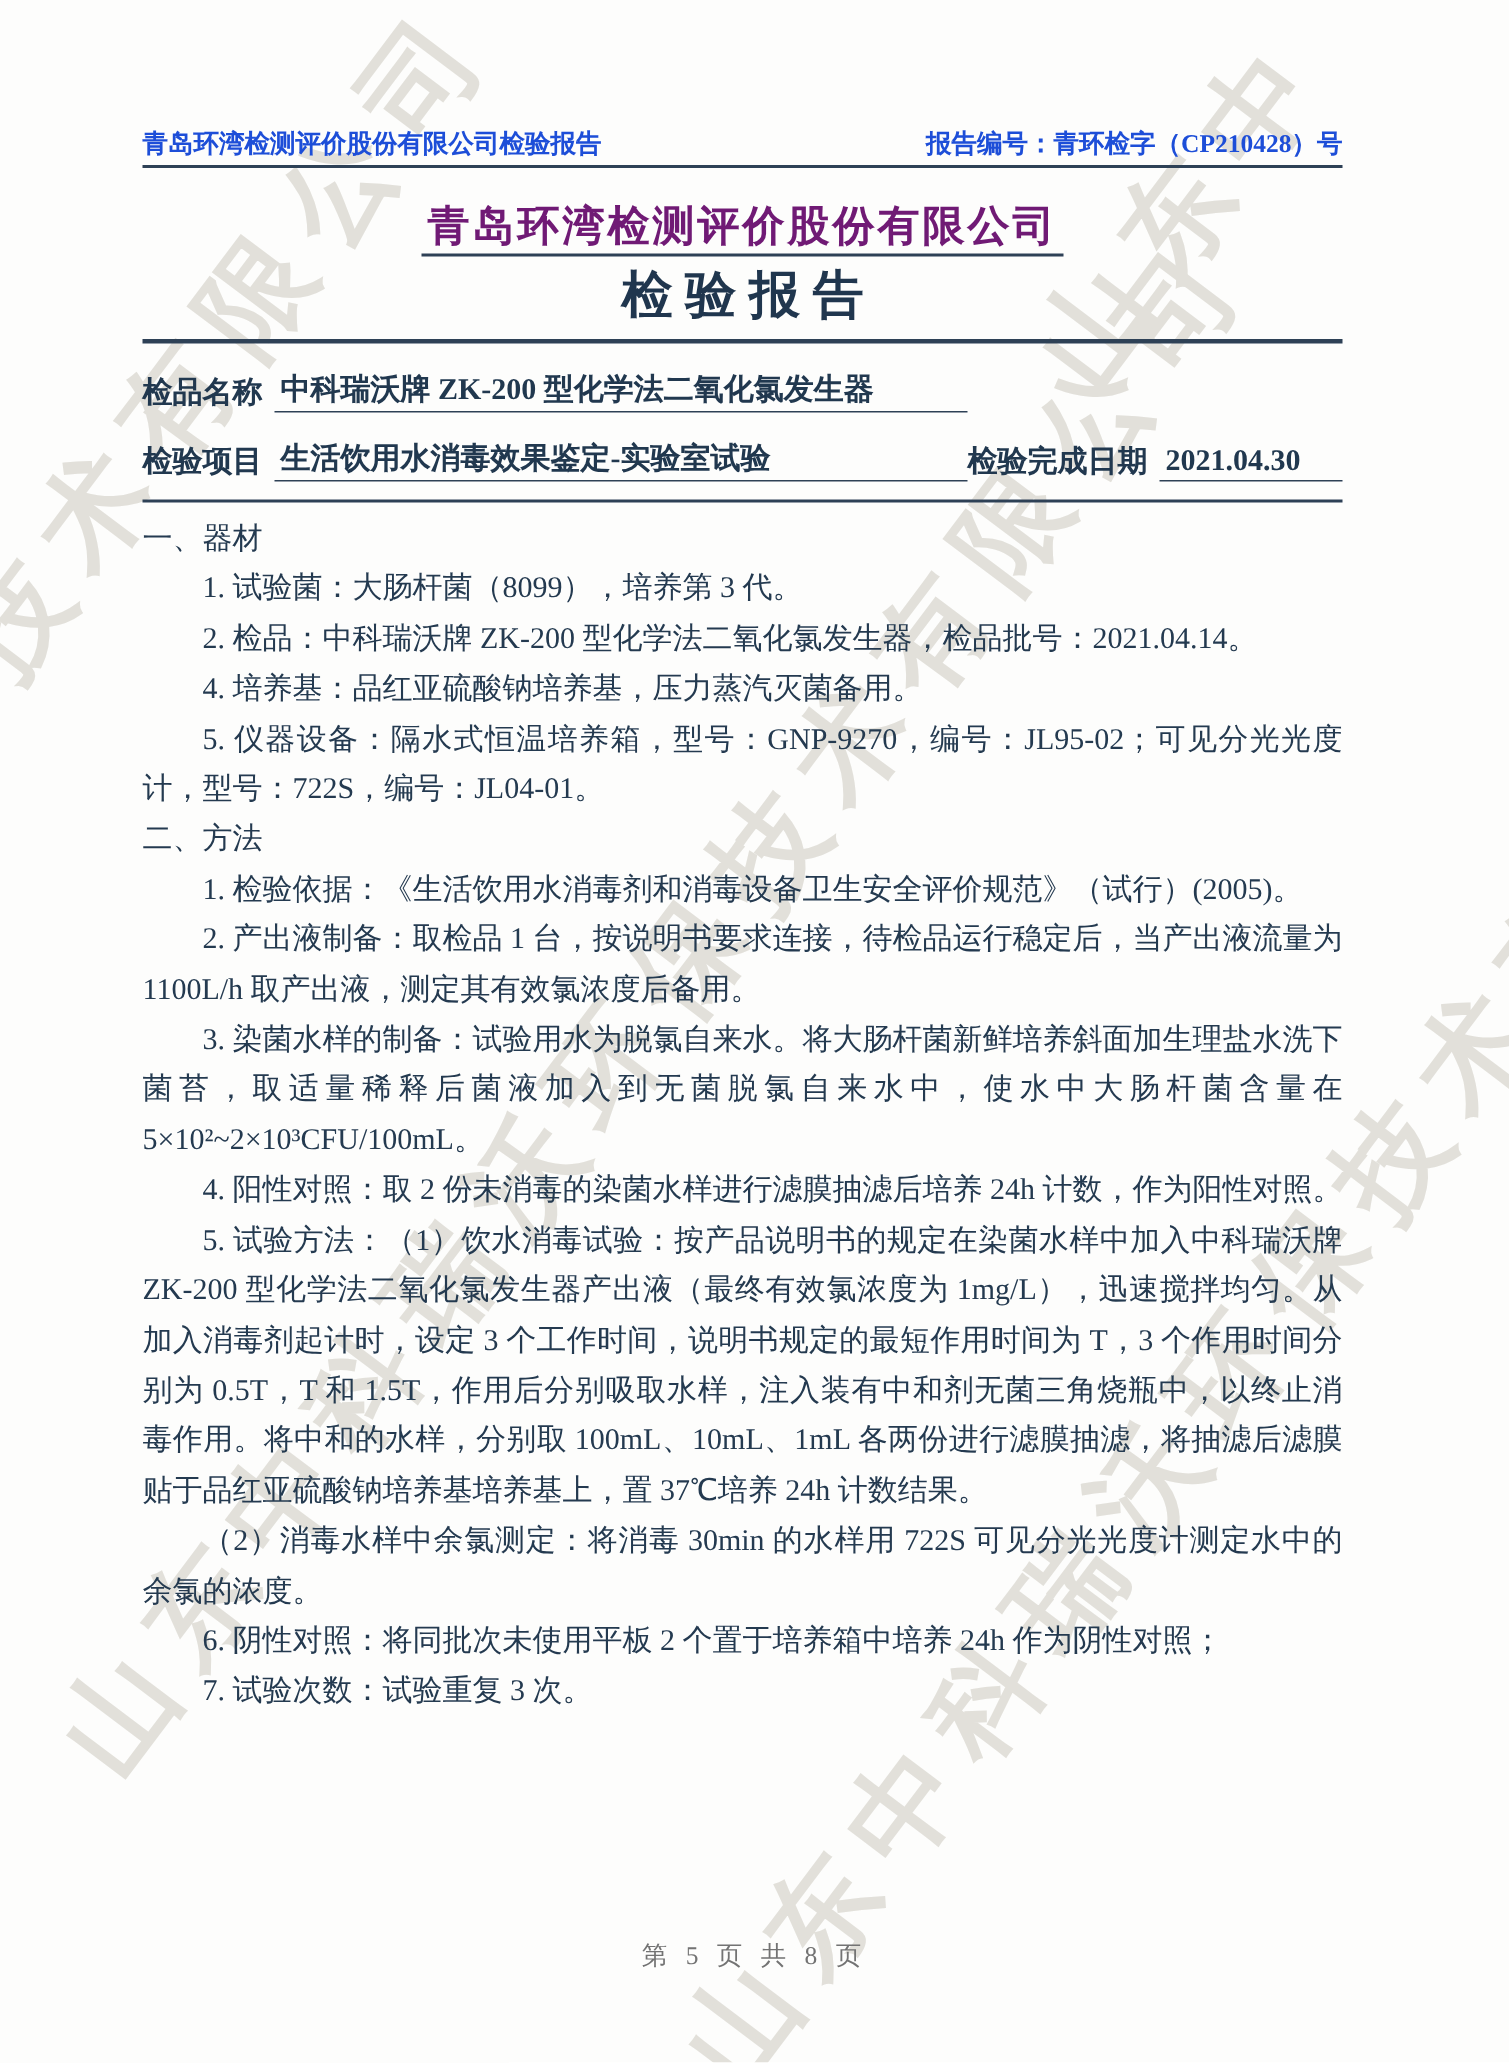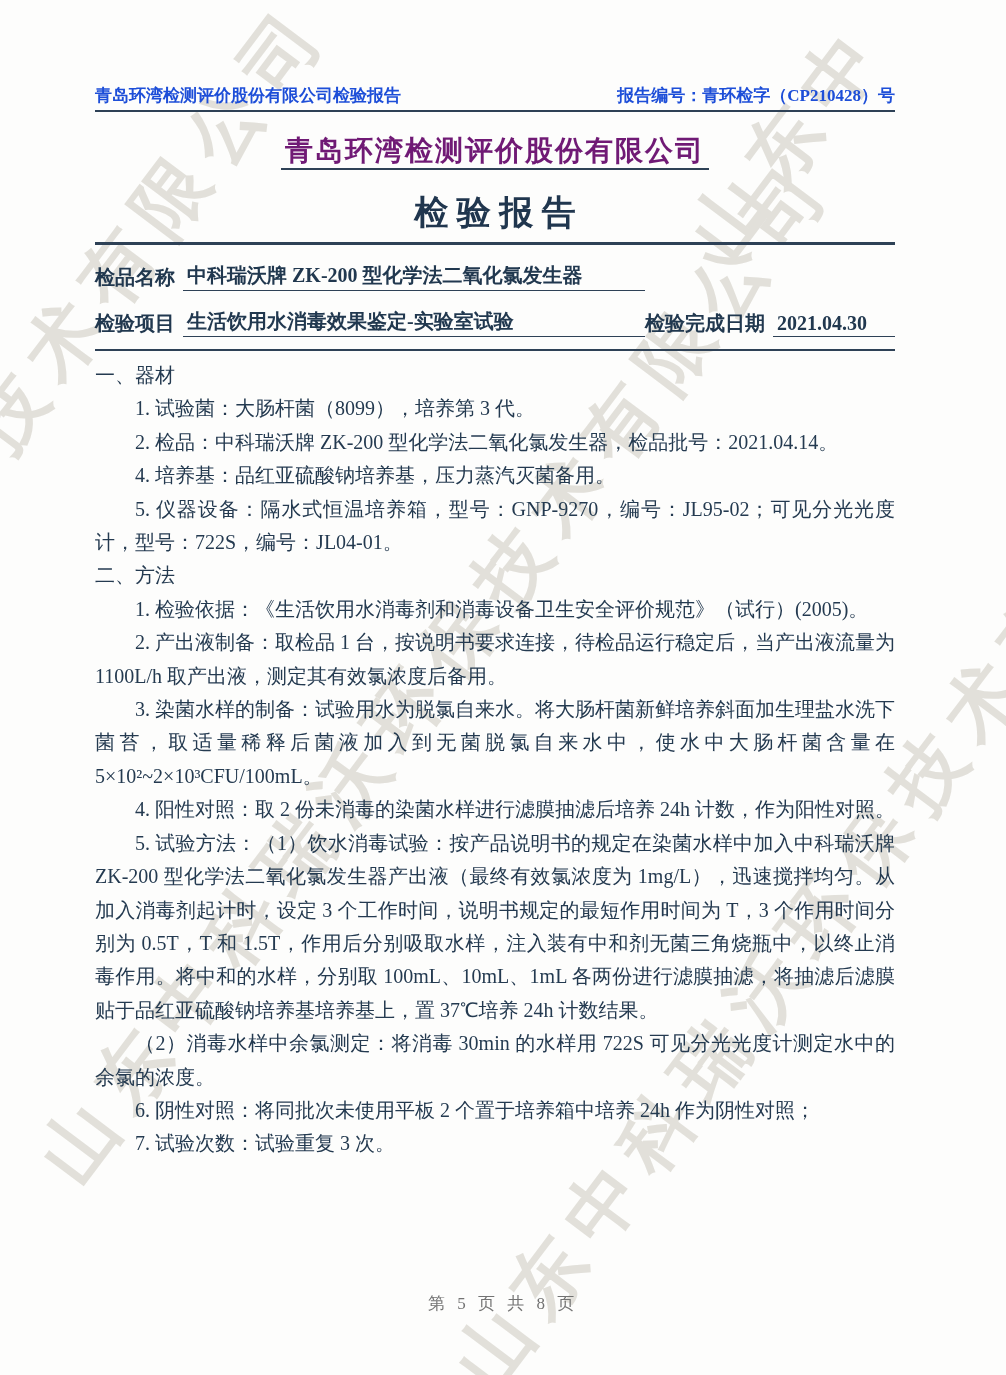--- a/index.html
+++ b/index.html
@@ -40,21 +40,21 @@
     font-size:17px;font-weight:700;color:#1d4ed8;
     border-bottom:2px solid #2e4156;
     padding-bottom:3px;
   }
   .company-title{
     margin-top:20px;text-align:center;
     font-size:28px;font-weight:600;letter-spacing:2px;color:#701a75;
   }
   .company-title span{border-bottom:2px solid #2e4156;padding:0 4px 2px;}
   .report-title{
-    margin-top:20px;text-align:center;
+    margin-top:4px;text-align:center;
     font-size:34px;font-weight:700;color:#20364e;
   }
   .rule-thick{margin-top:6px;height:3px;background:#2e4156;}
   .rule-thin{margin-top:12px;height:2px;background:#2e4156;}
   .info-row{
     display:flex;align-items:flex-end;
     margin-top:12px;height:34px;
     font-size:20px;font-weight:600;color:#21384f;
   }
   .info-left{width:550px;display:flex;align-items:flex-end;}

